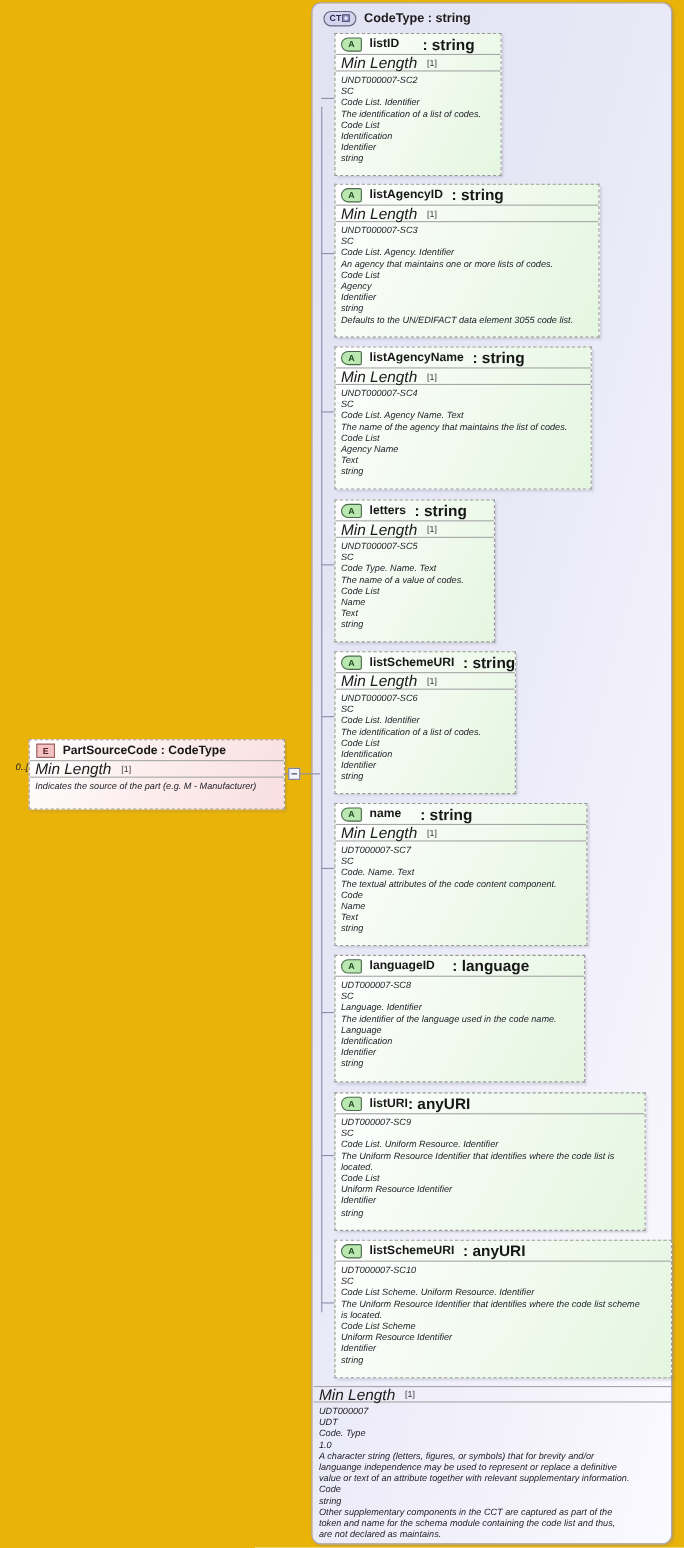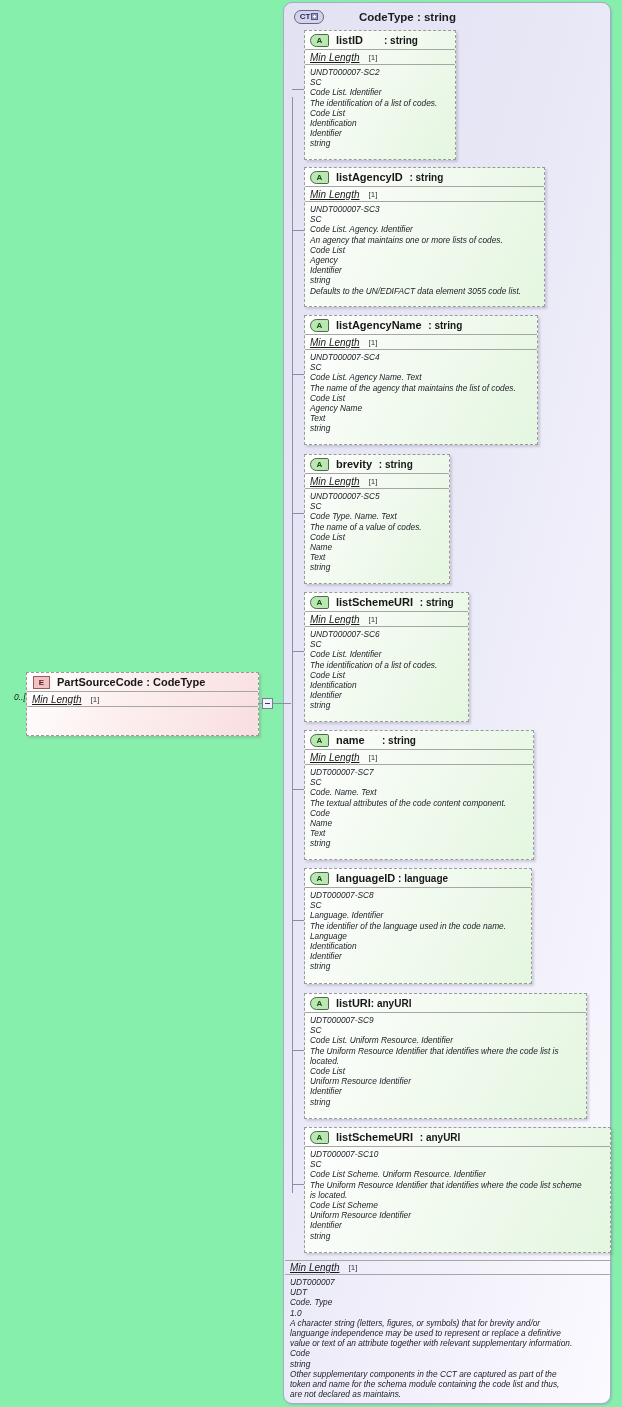--- a/index.html
+++ b/index.html
@@ -5,21 +5,21 @@
   * { box-sizing: border-box; }
   html, body {
     margin: 0; padding: 0;
     background: #ffffff;
     font-family: "Liberation Sans", sans-serif;
   }
   #canvas {
     position: relative;
     width: 622px;
     height: 1407px;
-    background: #86efac;
+    background: #eab308;
     overflow: hidden;
   }
 
   
   .ct-container {
     position: absolute;
     left: 283px; top: 2px;
     width: 328px; height: 1402px;
     border: 1px solid #a9a9c8;
     border-radius: 9px;
@@ -56,21 +56,21 @@
     position: relative;
     display: inline-block;
   }
   .ct-badge .ct-plus::before,
   .ct-badge .ct-plus::after {
     content: ""; position: absolute; background: #ffffff;
   }
   .ct-badge .ct-plus::before { left: 1px; top: 2px; width: 3px; height: 1px; }
   .ct-badge .ct-plus::after  { left: 2px; top: 1px; width: 1px; height: 3px; }
   .ct-title {
-    font-size: 11.5px; font-weight: bold; color: #1c1c1c; margin-left: 28px;
+    font-size: 11.5px; font-weight: bold; color: #1c1c1c;
   }
 
   
   .vline {
     position: absolute; width: 1px;
     background: #8d8dab;
   }
   .hstub {
     position: absolute; height: 1px;
     background: #8d8dab;
@@ -100,33 +100,32 @@
     background: #b9e8b0;
     display: flex; align-items: center; justify-content: center;
     font-size: 8px; font-weight: bold; color: #234523;
     margin-right: 7px;
     flex: none;
   }
   .attr-name {
     font-size: 11px; font-weight: bold; color: #171717;
   }
   .attr-type {
-    font-size: 10px; font-weight: bold; color: #171717;
+    font-size: 14px; font-weight: bold; color: #171717;
   }
 
   .facet-row {
     height: 15px;
     display: flex; align-items: center;
     padding-left: 5px;
     border-bottom: 1px solid #a6a6a6;
     white-space: nowrap;
   }
   .facet-label {
-    font-size: 10px; font-style: italic; color: #1a1a1a;
-    text-decoration: underline;
+    font-size: 14px; font-style: italic; color: #1a1a1a;
     text-underline-offset: 1px;
   }
   .facet-val {
     font-size: 8px; color: #3a3a3a; margin-left: 9px;
   }
 
   .doc-block {
     padding: 2px 4px 3px 5px;
   }
   .doc-line {
@@ -277,21 +276,21 @@
             <div class="doc-line">The name of the agency that maintains the list of codes.</div>
             <div class="doc-line">Code List</div>
             <div class="doc-line">Agency Name</div>
             <div class="doc-line">Text</div>
             <div class="doc-line">string</div>
           </div>
         </div>
         <div class="attr-box" style="left: 20px; top: 451px; width: 146px; height: 130px;">
           <div class="attr-head">
             <span class="a-badge">A</span>
-            <span class="attr-name">brevity</span>
+            <span class="attr-name">letters</span>
             <span class="attr-type" style="margin-left: 4px;">&nbsp;: string</span>
           </div>
           <div class="facet-row">
             <span class="facet-label">Min Length</span>
             <span class="facet-val">[1]</span>
           </div>
           <div class="doc-block">
             <div class="doc-line">UNDT000007-SC5</div>
             <div class="doc-line">SC</div>
             <div class="doc-line">Code Type. Name. Text</div>
@@ -341,21 +340,21 @@
             <div class="doc-line">Code</div>
             <div class="doc-line">Name</div>
             <div class="doc-line">Text</div>
             <div class="doc-line">string</div>
           </div>
         </div>
         <div class="attr-box" style="left: 20px; top: 865px; width: 228px; height: 116px;">
           <div class="attr-head">
             <span class="a-badge">A</span>
             <span class="attr-name">languageID</span>
-            <span class="attr-type" style="margin-left: 0;">&nbsp;: language</span>
+            <span class="attr-type" style="margin-left: 12px;">&nbsp;: language</span>
           </div>
           <div class="doc-block">
             <div class="doc-line">UDT000007-SC8</div>
             <div class="doc-line">SC</div>
             <div class="doc-line">Language. Identifier</div>
             <div class="doc-line">The identifier of the language used in the code name.</div>
             <div class="doc-line">Language</div>
             <div class="doc-line">Identification</div>
             <div class="doc-line">Identifier</div>
             <div class="doc-line">string</div>
@@ -425,19 +424,22 @@
 
   <div class="elem-wrap">
     <div class="elem-head">
       <span class="e-badge">E</span>
       <span class="elem-title">PartSourceCode : CodeType</span>
     </div>
     <div class="facet-row">
       <span class="facet-label">Min Length</span>
       <span class="facet-val">[1]</span>
     </div>
+    <div class="doc-block">
+      <div class="doc-line">Indicates the source of the part (e.g. M - Manufacturer)</div>
+    </div>
   </div>
 
   <div class="conn-line" style="left:259px; top:703px; width:4px;"></div>
   <div class="collapse-box"></div>
   <div class="conn-line" style="left:273px; top:703px; width:18px;"></div>
 
 </div>
 
 </body></html>

